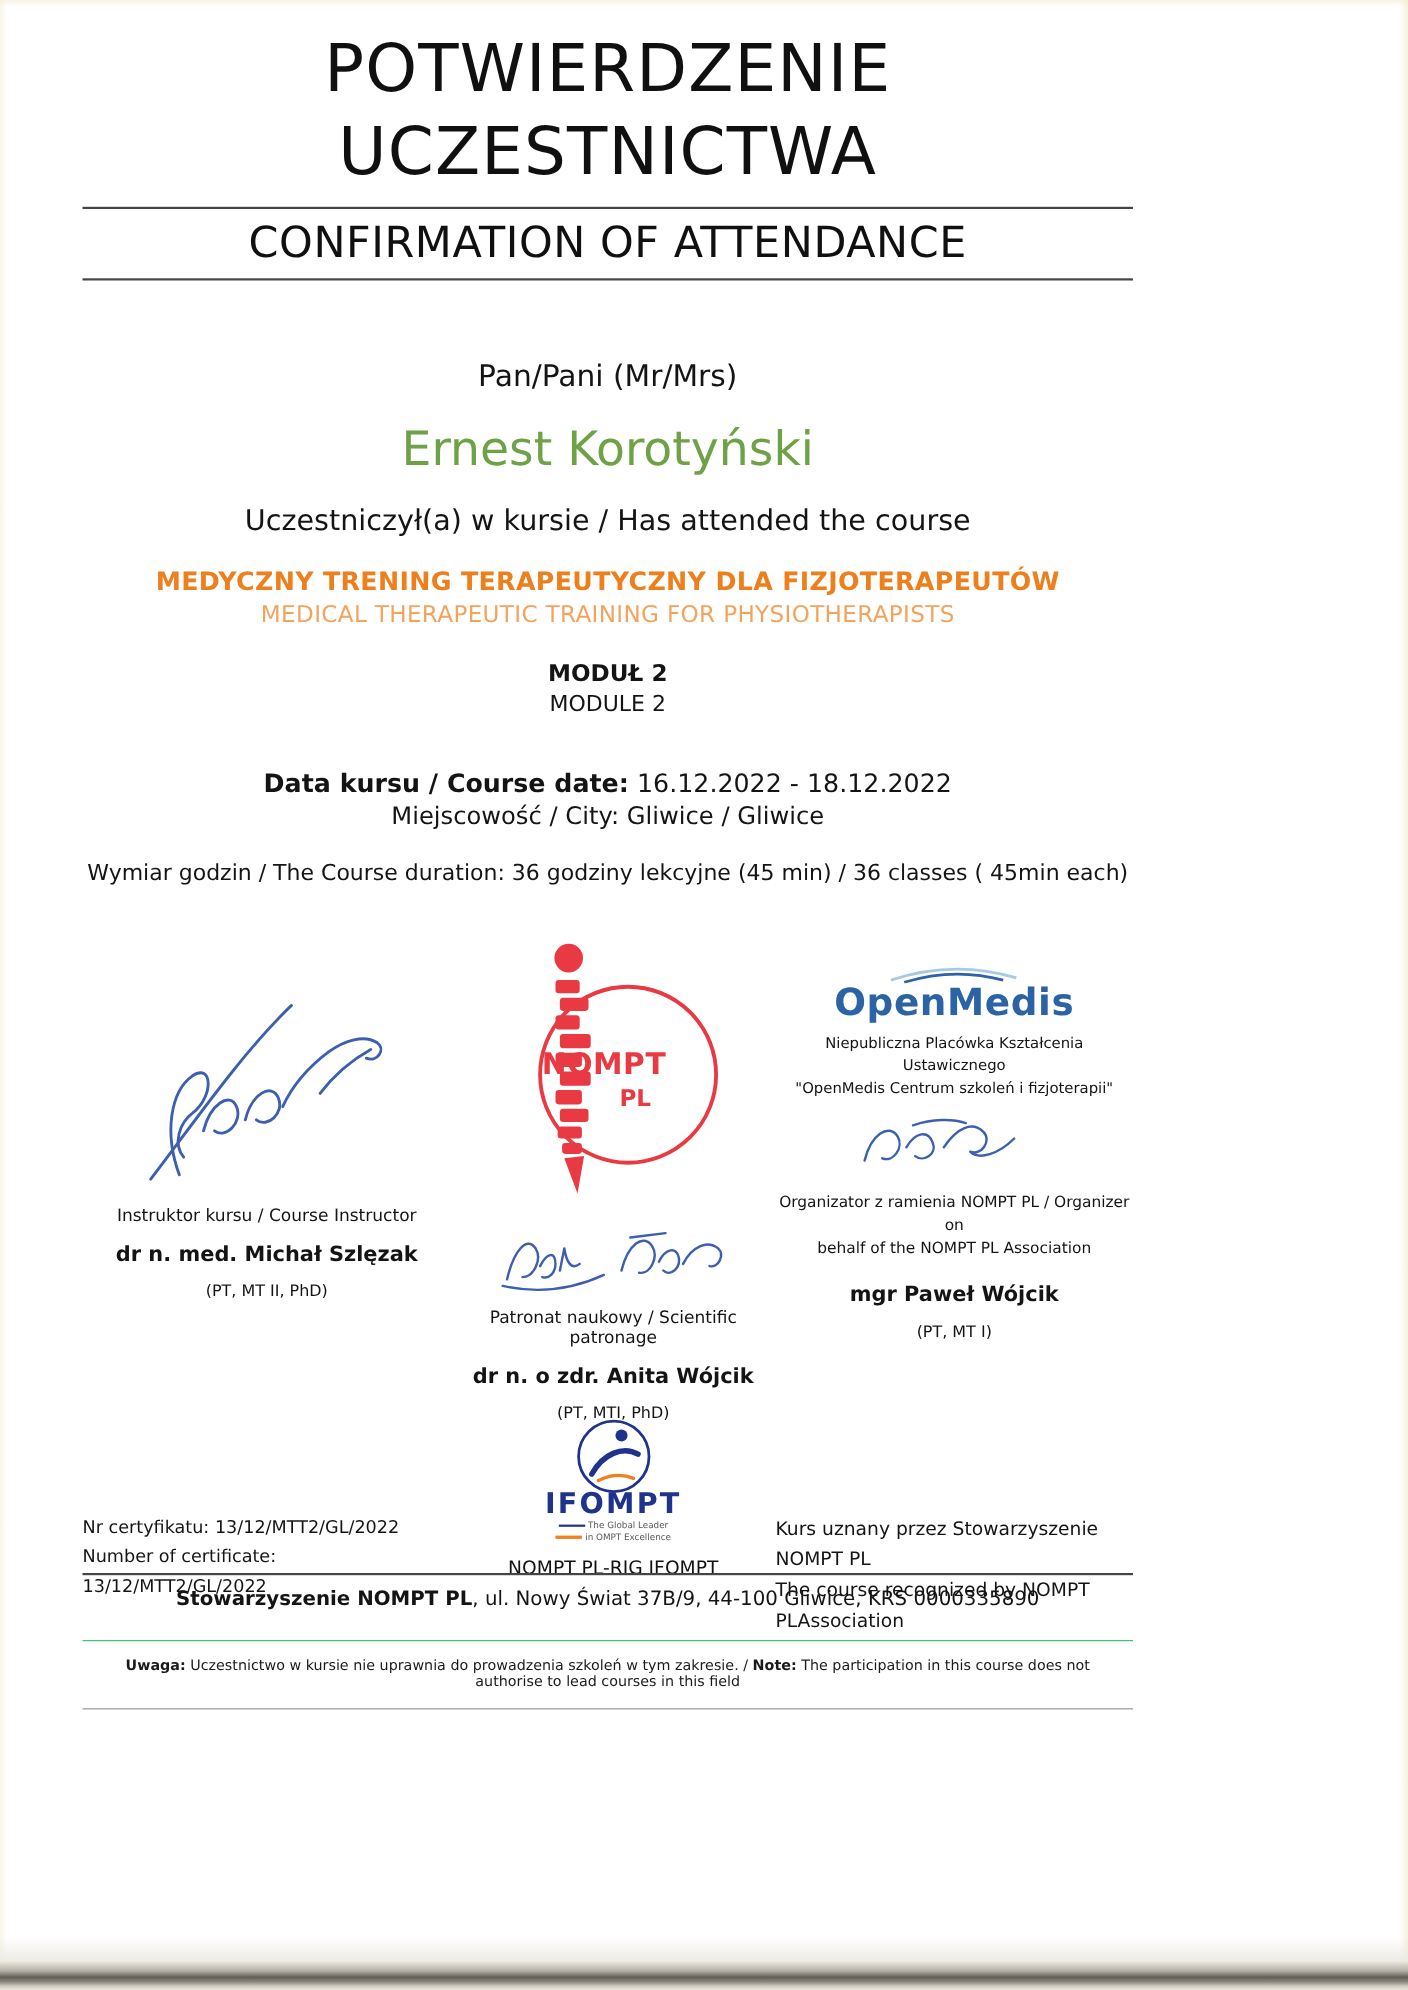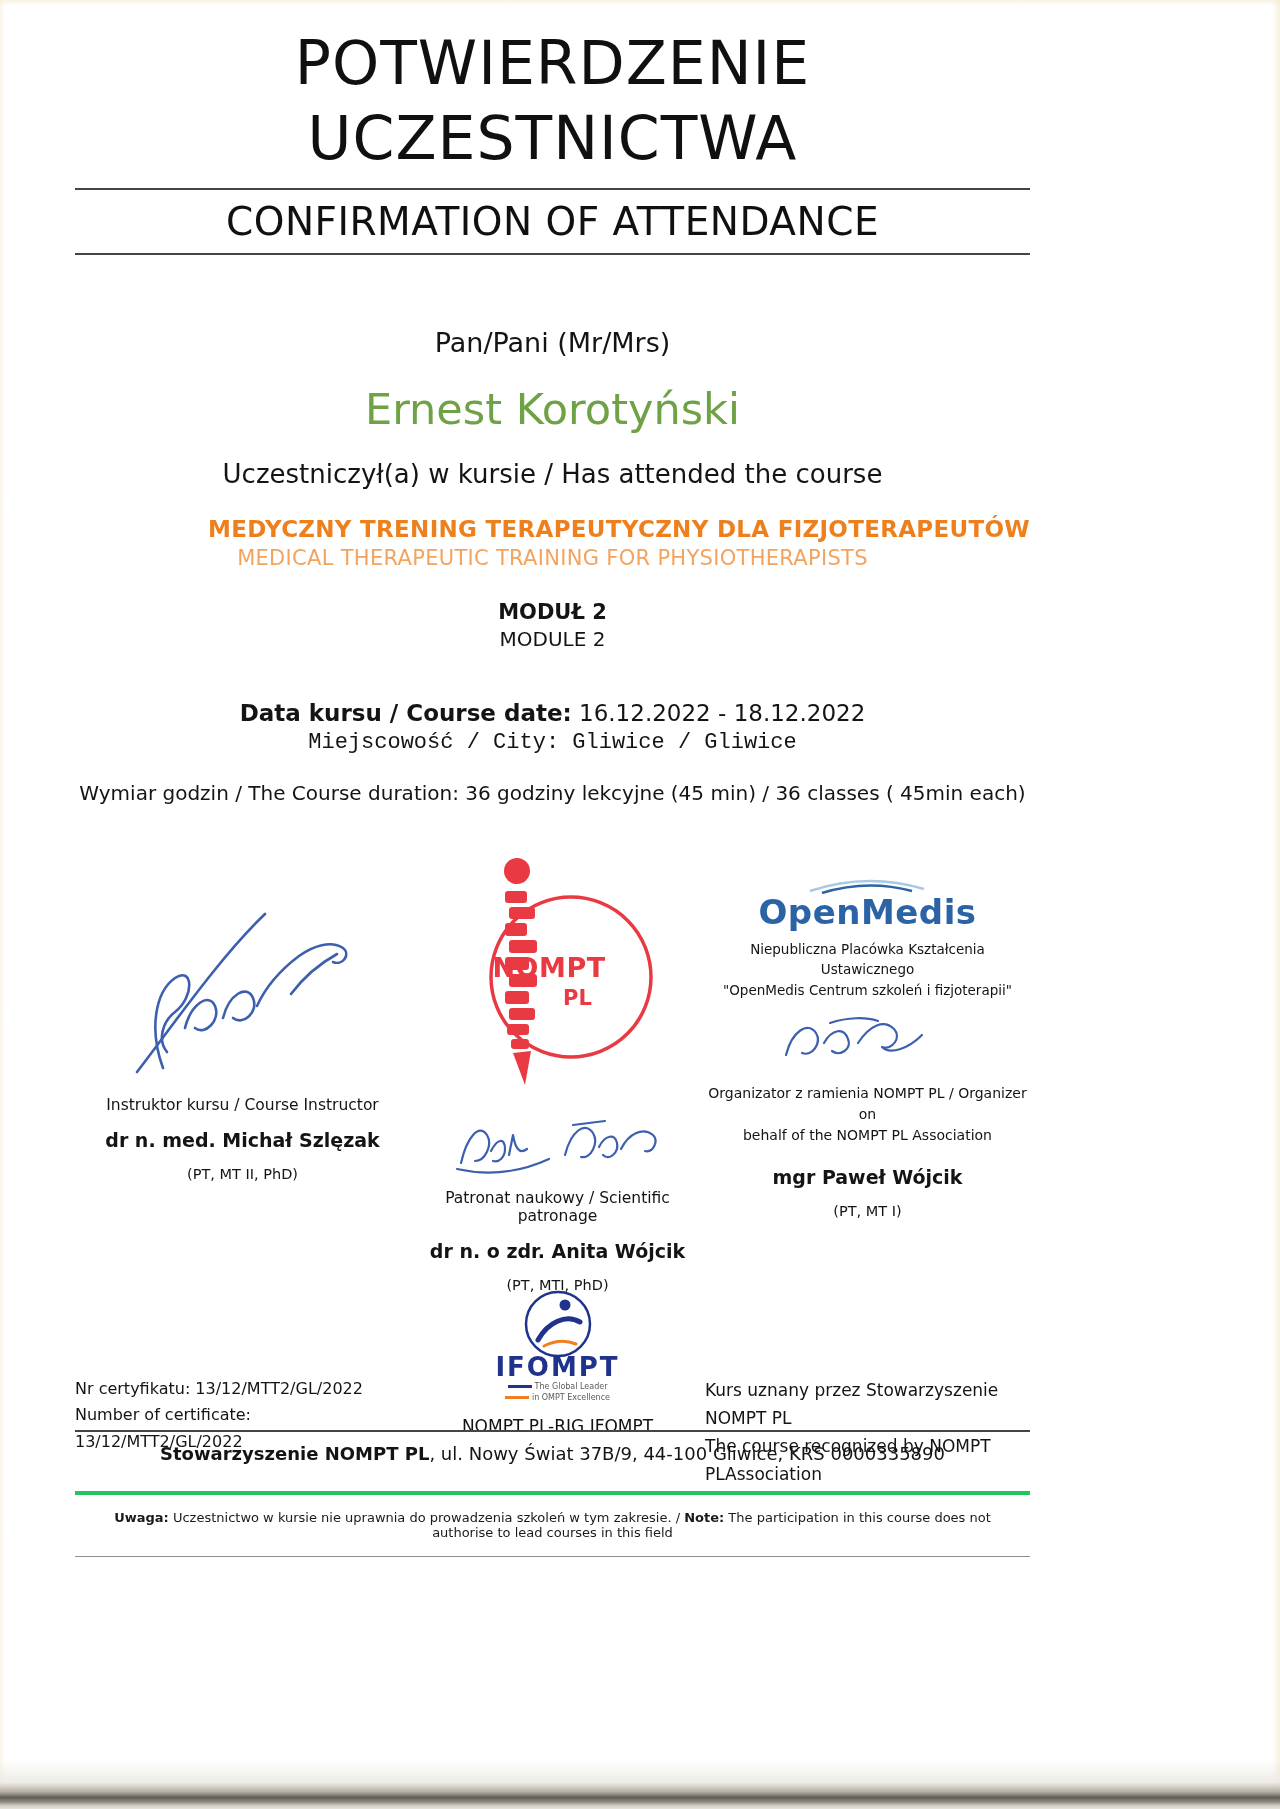--- a/index.html
+++ b/index.html
@@ -22,27 +22,27 @@
 
   .title{padding-top:26px;font-size:60px;line-height:1.25;letter-spacing:1px;color:#101010;}
   .rule{border-top:2px solid #454545;height:0;}
   .rule-a{margin-top:12px;}
   .subtitle{margin-top:9px;font-size:39px;letter-spacing:.5px;color:#101010;}
   .rule-b{margin-top:9px;}
 
   .salutation{margin-top:72px;font-size:27px;}
   .participant-name{margin-top:26px;font-size:43px;color:var(--name-green);}
   .attended{margin-top:25px;font-size:26px;}
-  .course-pl{margin-top:27px;font-size:23px;font-weight:bold;color:var(--course-orange);letter-spacing:.3px;text-align:right;}
+  .course-pl{margin-top:27px;font-size:23px;font-weight:bold;color:var(--course-orange);letter-spacing:.3px;}
   .course-en{margin-top:4px;font-size:21px;color:var(--course-orange-light);letter-spacing:.3px;}
   .module-pl{margin-top:30px;font-size:21px;font-weight:bold;}
   .module-en{margin-top:3px;font-size:20px;}
   .date-line{margin-top:49px;font-size:23px;}
   .b{font-weight:bold;}
-  .city-line{margin-top:4px;font-size:22px;font-family:Liberation Mono, monospace;}
+  .city-line{margin-top:4px;font-size:22px;}
   .duration-line{margin-top:26px;font-size:20px;}
 
   .col{position:absolute;text-align:center;}
   .col-left{top:858px;left:0;width:335px;}
   .col-center{top:850px;left:335px;width:295px;}
   .col-right{top:878px;left:630px;width:325px;}
 
   .sig{display:block;margin:0 auto;color:var(--signature-blue);}
   .sig path{fill:none;stroke:currentColor;stroke-linecap:round;stroke-linejoin:round;}
   .sig-instructor{margin-top:42px;}
@@ -78,21 +78,21 @@
   .ifompt-mark{display:block;margin:0 auto;}
   .ifompt-text{font-size:26px;font-weight:bold;color:var(--ifompt-navy);letter-spacing:2px;margin-top:-8px;}
   .tagline-row{font-size:8px;color:#5a5a5a;line-height:1.35;}
   .tagline-row .bar{display:inline-block;width:24px;height:2.5px;vertical-align:middle;margin-right:3px;}
   .bar-navy{background:var(--ifompt-navy);}
   .bar-orange{background:var(--ifompt-orange);}
   .ifompt-caption{margin-top:12px;font-size:17px;color:#111;}
 
   .rule-footer{position:absolute;top:1430px;left:0;right:0;}
   .footer-line{position:absolute;top:1443px;left:0;right:0;text-align:center;font-size:18px;}
-  .note{position:absolute;top:1491px;left:0;right:0;border-top:4px solid #22c55e;border-bottom:1px solid #8f8f8f;
+  .note{position:absolute;top:1491px;left:0;right:0;border-top:1px solid #22c55e;border-bottom:1px solid #8f8f8f;
     padding:15px 8px 16px;font-size:13px;text-align:center;color:#1a1a1a;}
 
   .scan-top{position:absolute;top:0;left:0;right:0;height:6px;
     background:linear-gradient(to bottom,rgba(242,233,205,.55),rgba(242,233,205,0));}
   .scan-left{position:absolute;top:0;left:0;bottom:0;width:6px;
     background:linear-gradient(to right,rgba(242,233,205,.45),rgba(242,233,205,0));}
   .scan-right{position:absolute;top:0;right:0;bottom:0;width:8px;
     background:linear-gradient(to left,rgba(240,230,200,.6),rgba(240,230,200,0));}
   .scan-bottom{position:absolute;left:0;right:0;bottom:0;height:48px;
     background:linear-gradient(to bottom,

